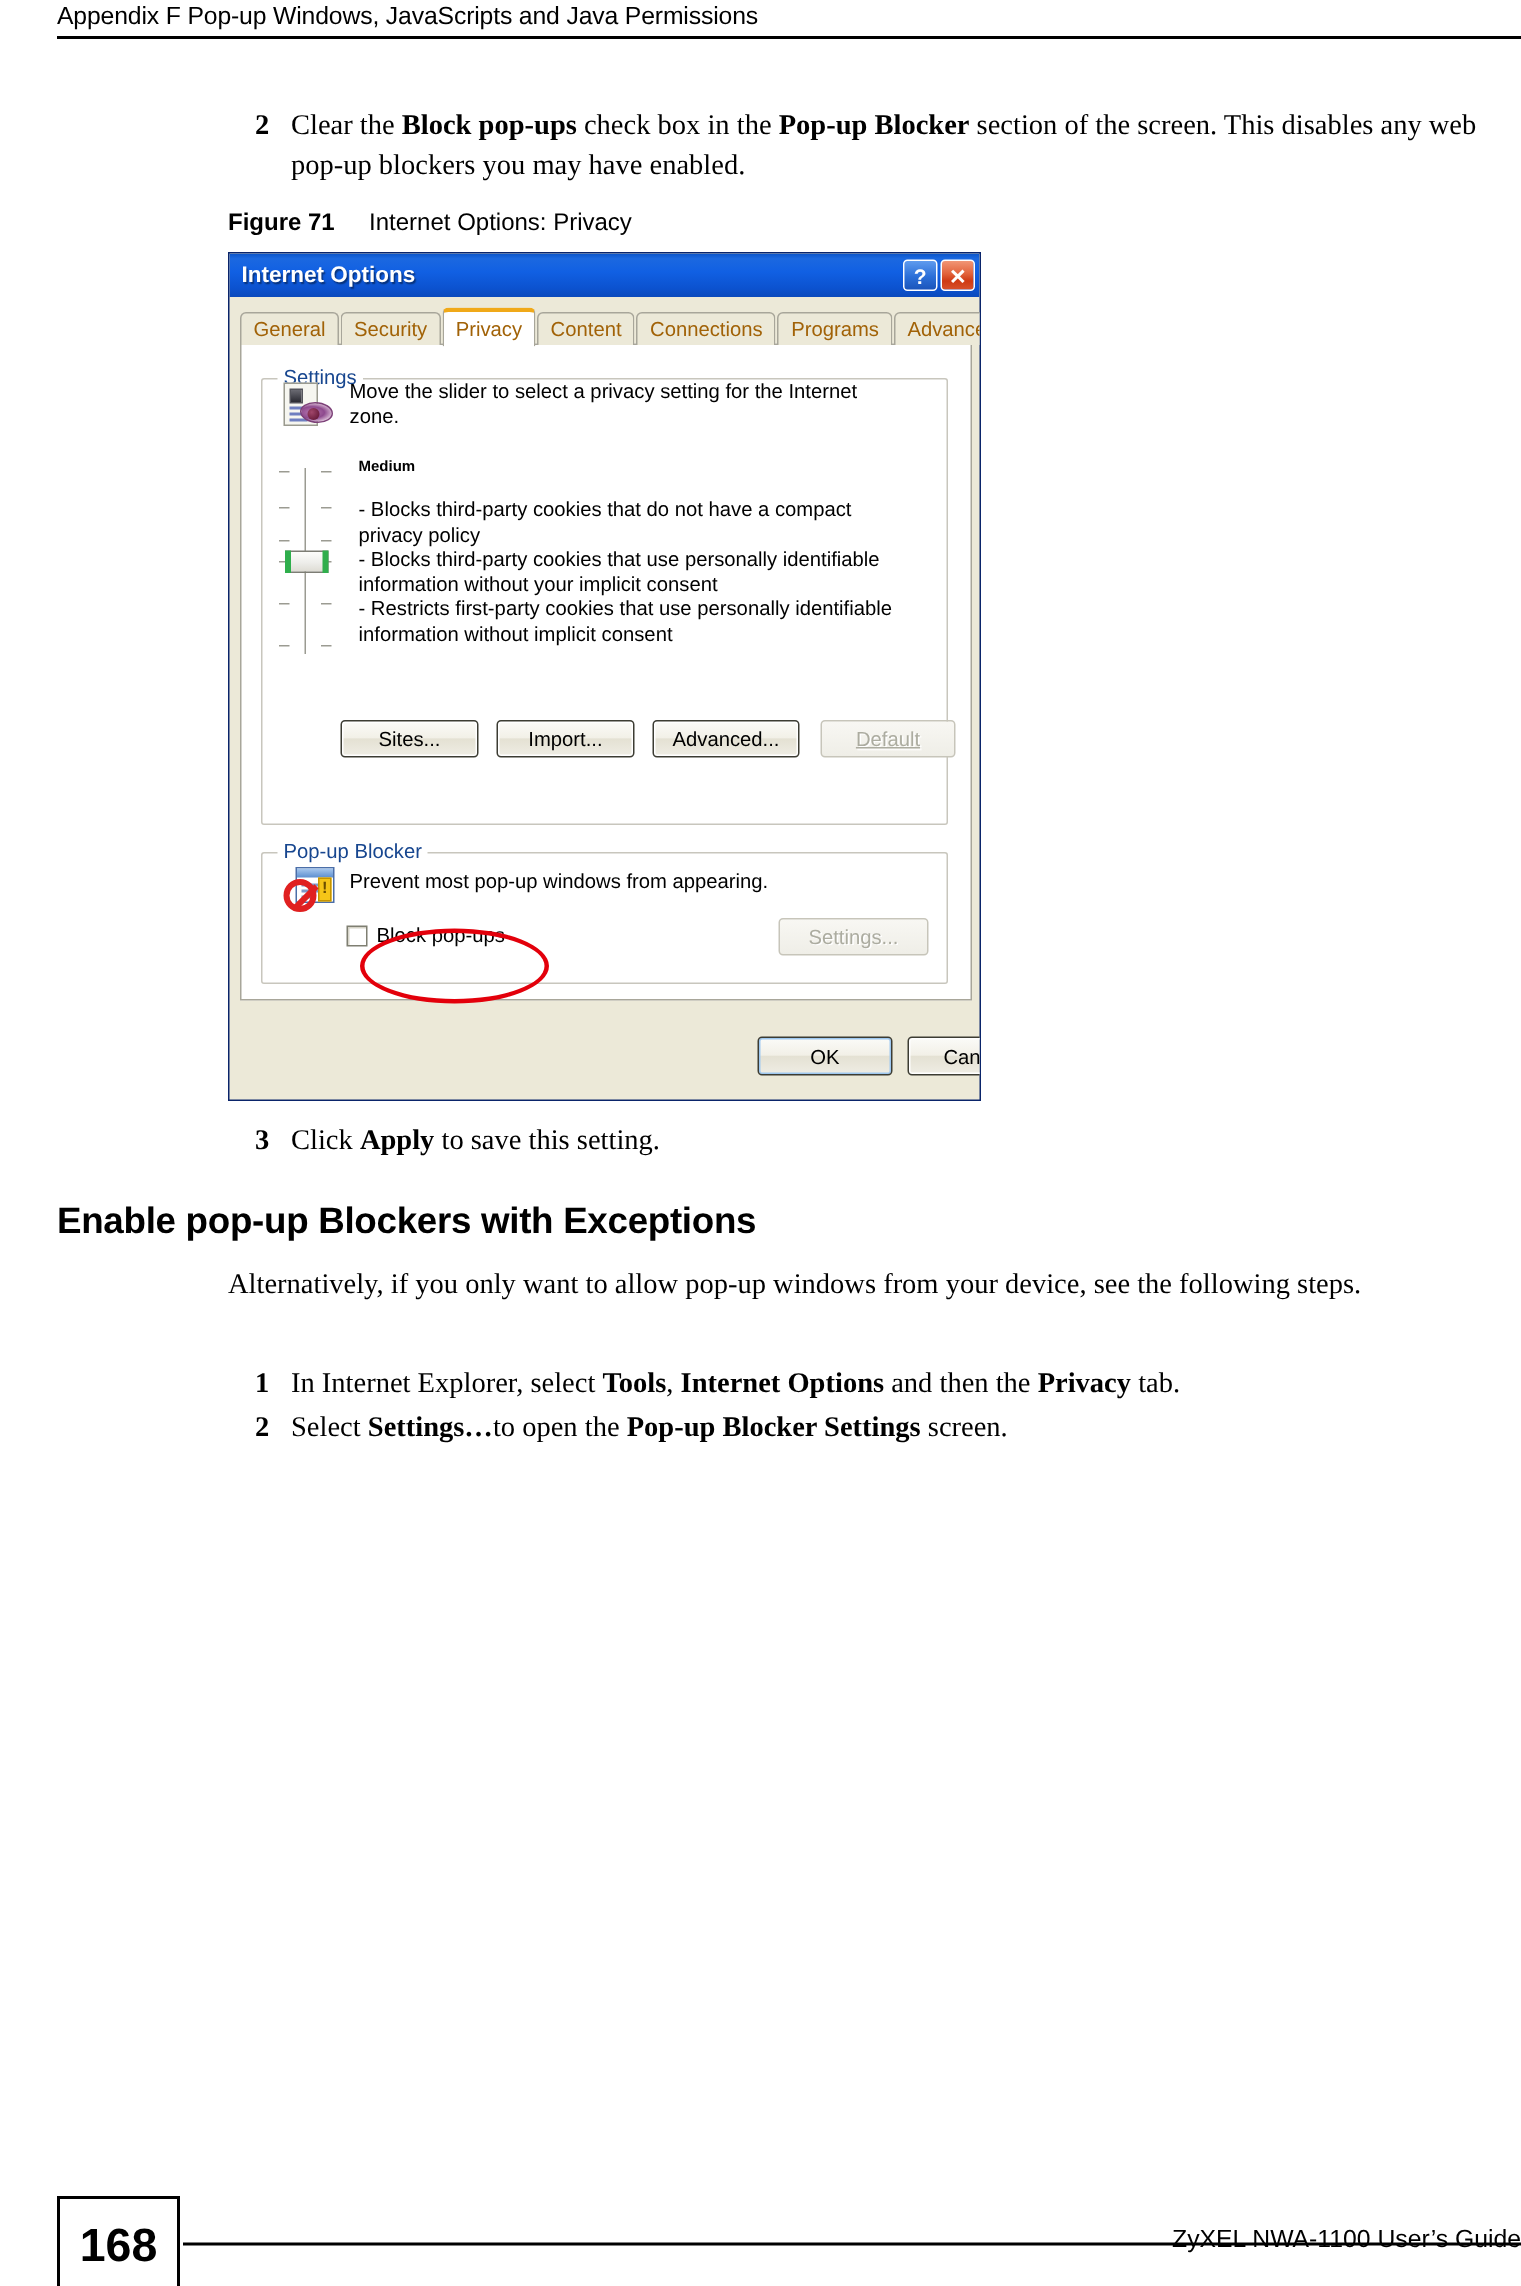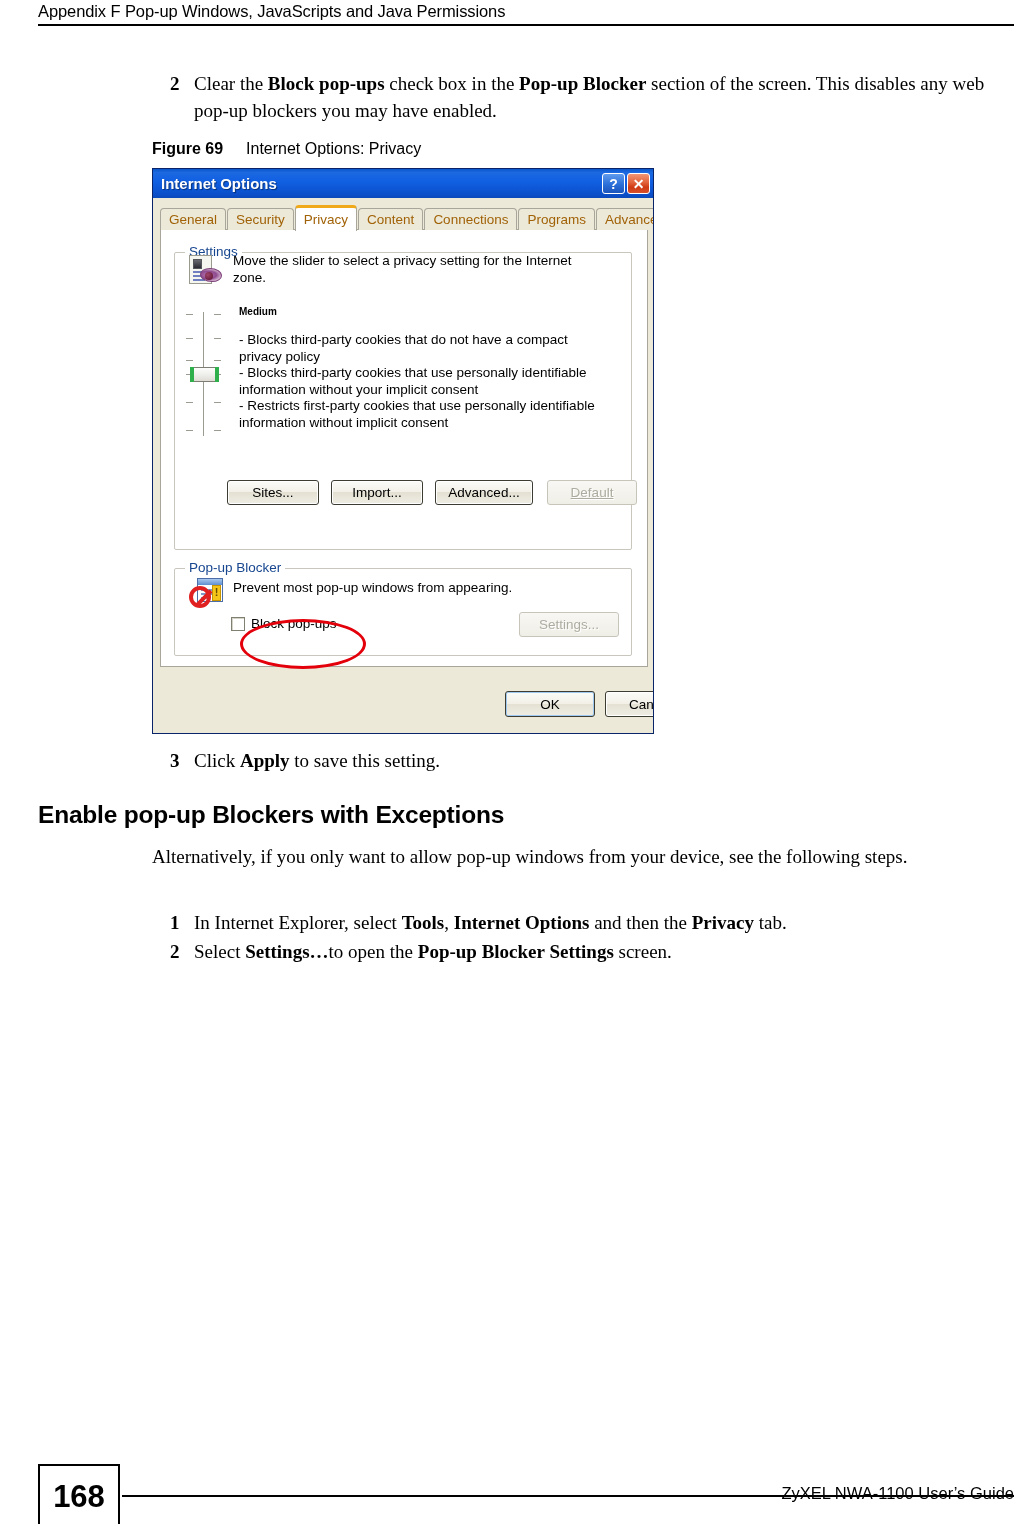--- a/index.html
+++ b/index.html
@@ -548,21 +548,21 @@
   <div class="page-header-text">Appendix F Pop-up Windows, JavaScripts and Java Permissions</div>
 </div>
 <div class="header-rule"></div>
 
 <div class="step" style="left:170px; top:70px; width:840px;">
   <div class="step-num">2</div>
   <div class="step-body">Clear the <b>Block pop-ups</b> check box in the <b>Pop-up Blocker</b> section of the screen. This disables any web pop-up blockers you may have enabled.</div>
 </div>
 
 <div class="figure-caption" style="left:152px; top:138px;">
-  <span class="fig-label">Figure 69</span>
+  <span class="fig-label">Figure 71</span>
   <span style="display:inline-block;width:14px"></span>
   <span class="fig-title">Internet Options: Privacy</span>
 </div>
 
 <div class="ie-dialog">
 
   <div class="titlebar">
     <div class="titlebar-title">Internet Options</div>
     <div class="tb-btn tb-help">?</div>
     <div class="tb-btn tb-close">✕</div>

